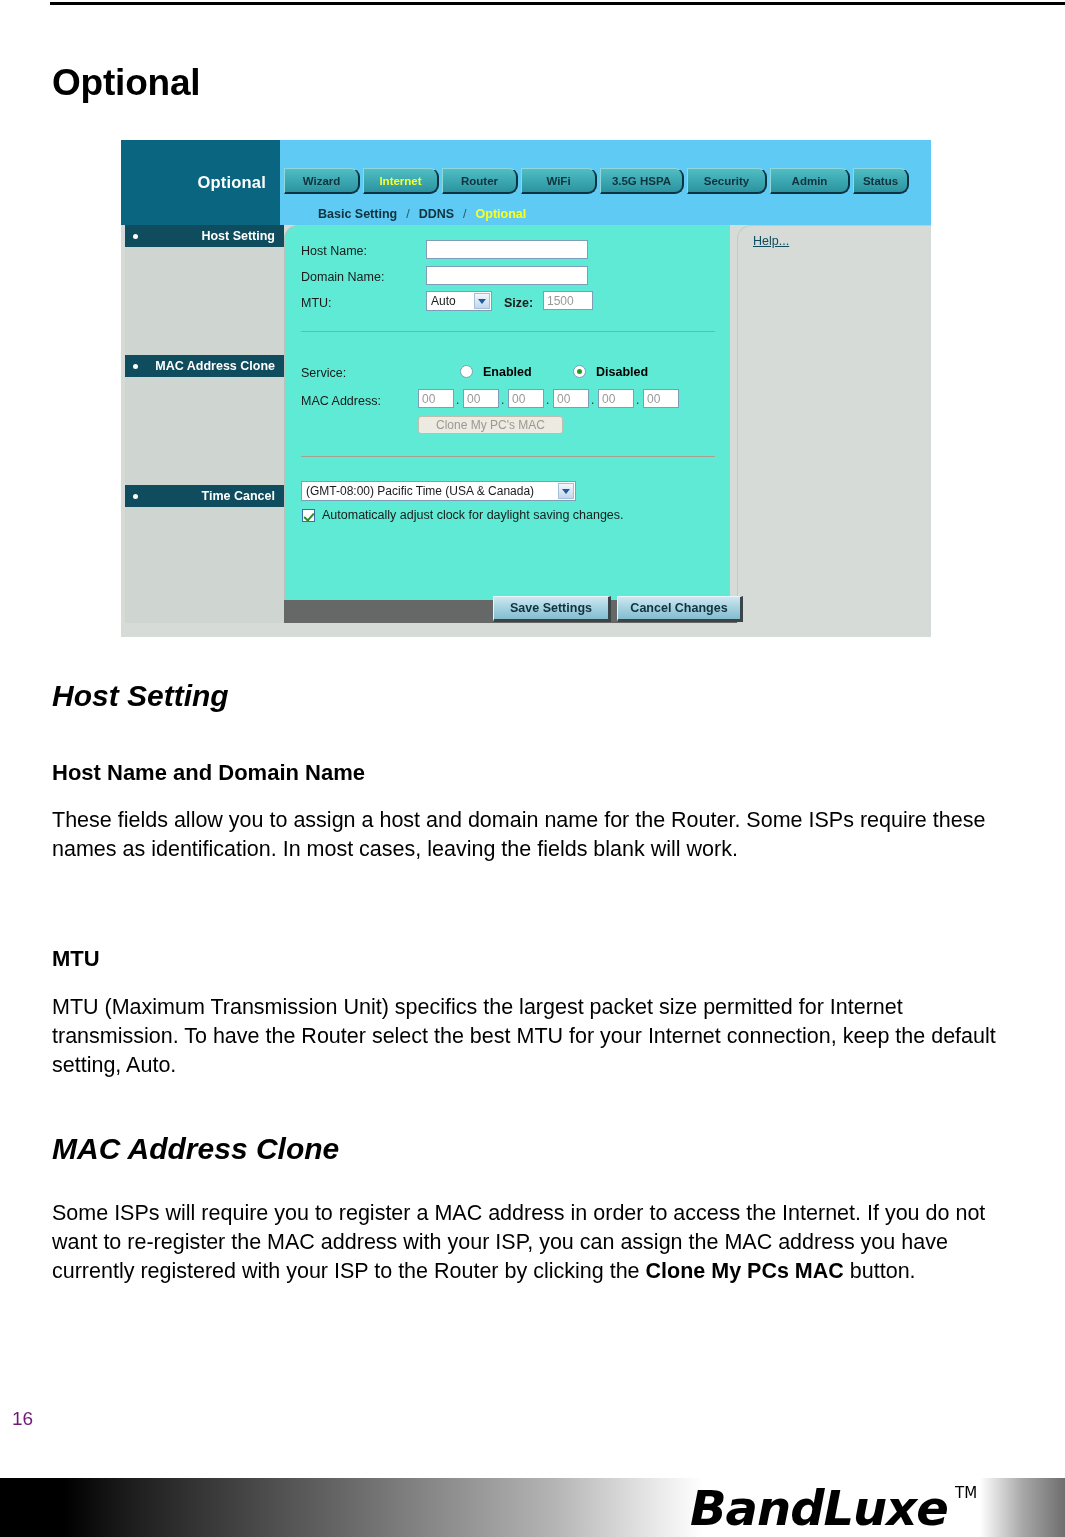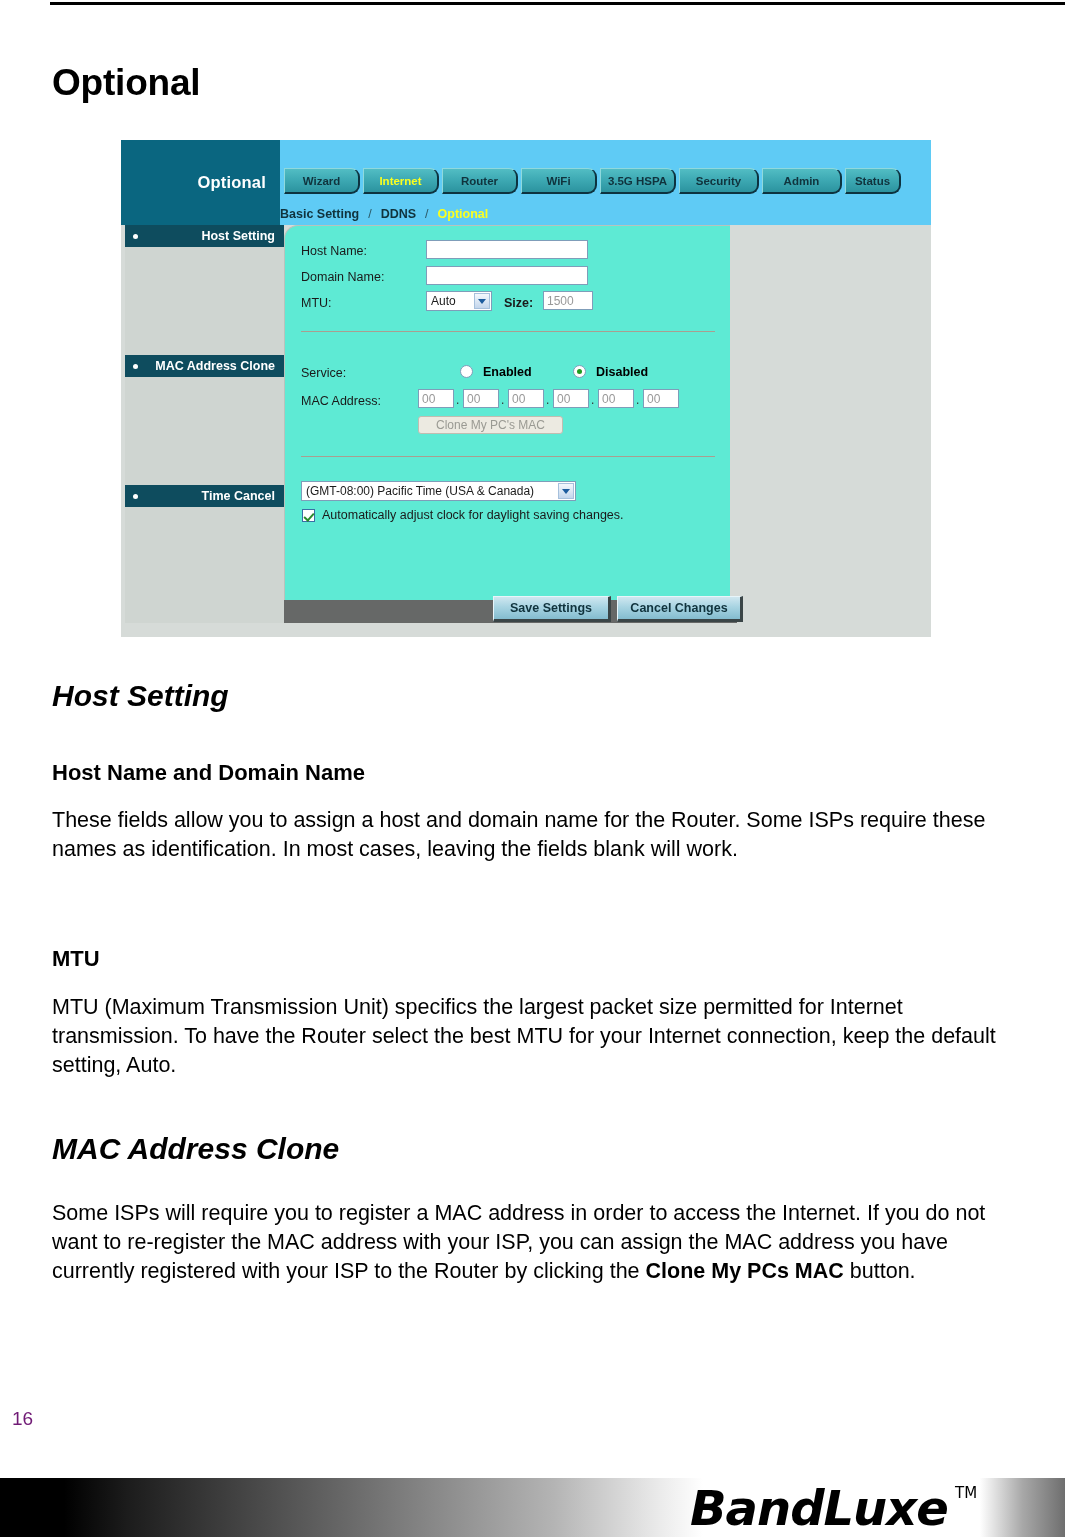--- a/index.html
+++ b/index.html
@@ -131,20 +131,21 @@
     left: 0;
     top: 62px;
     width: 651px;
     height: 23px;
     background: #5fcbf5;
     display: flex;
     align-items: center;
     font-size: 12.5px;
     font-weight: bold;
     color: #10333d;
+    padding-left: 38px;
     box-sizing: border-box;
   }
   .breadcrumb .sep { margin: 0 9px; color: #2b5a68; font-weight: normal; }
   .breadcrumb .crumb.current { color: #fbff1f; }
 
   
   .ui-body {
     position: absolute;
     left: 0; top: 85px;
     width: 810px;
@@ -401,21 +402,21 @@
 
   <div class="ui-header">
     <div class="brand-block">Optional</div>
 
     <div class="tabs-area">
       <div class="tab-row">
         <div class="tab" style="width:76px">Wizard</div>
         <div class="tab active" style="width:76px">Internet</div>
         <div class="tab" style="width:76px">Router</div>
         <div class="tab" style="width:76px">WiFi</div>
-        <div class="tab" style="width:76px">3.5G HSPA</div>
+        <div class="tab" style="width:84px">3.5G HSPA</div>
         <div class="tab" style="width:80px">Security</div>
         <div class="tab" style="width:80px">Admin</div>
         <div class="tab" style="width:56px">Status</div>
       </div>
 
       <div class="breadcrumb">
         <span class="crumb">Basic Setting</span>
         <span class="sep">/</span>
         <span class="crumb">DDNS</span>
         <span class="sep">/</span>
@@ -490,20 +491,23 @@
       <div class="sel" style="left:16px; top:255px; width:275px;">
         <span>(GMT-08:00) Pacific Time (USA &amp; Canada)</span>
         <span class="arrow-box">
             <span class="arrow-glyph"></span>
           </span>
       </div>
       <span class="chk" style="left:17px; top:283px;"></span>
       <span class="chk-lbl" style="left:37px; top:282px;">Automatically adjust clock for daylight saving changes.</span>
     </div>
 
+    <div class="help-panel">
+      <a class="help-link" href="#">Help...</a>
+    </div>
 
     <div class="bottom-bar"></div>
     <div class="act-btn" style="left:372px; width:118px;">Save Settings</div>
     <div class="act-btn" style="left:496px; width:126px;">Cancel Changes</div>
   </div>
 </div>
 
 <div class="h2-italic" style="top:679px;">Host Setting</div>
 
 <div class="h3-bold" style="top:760px;">Host Name and Domain Name</div>

